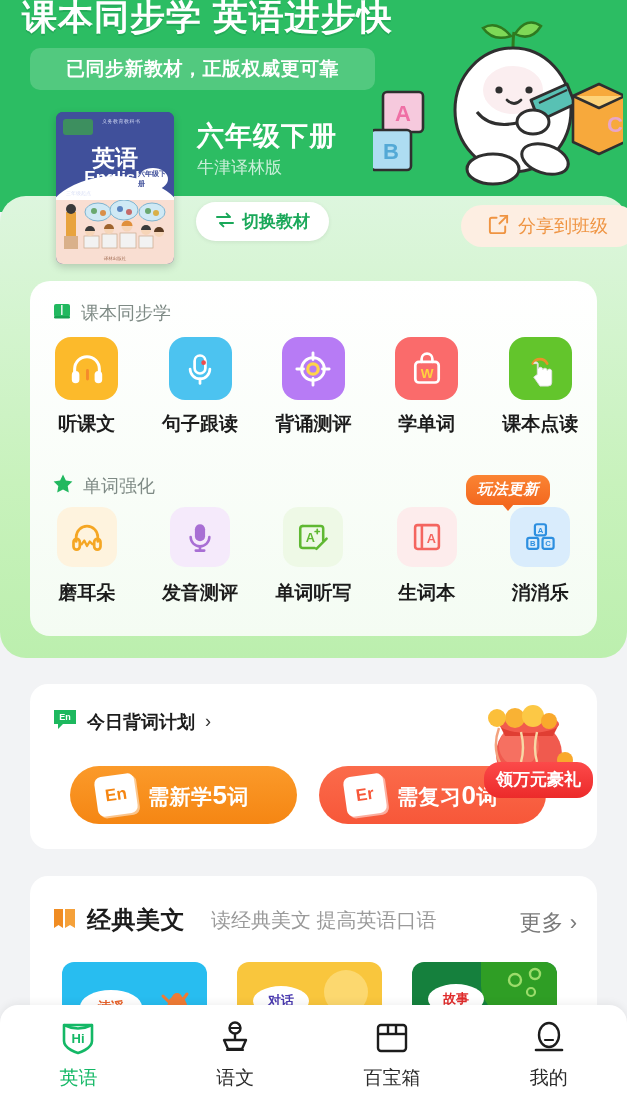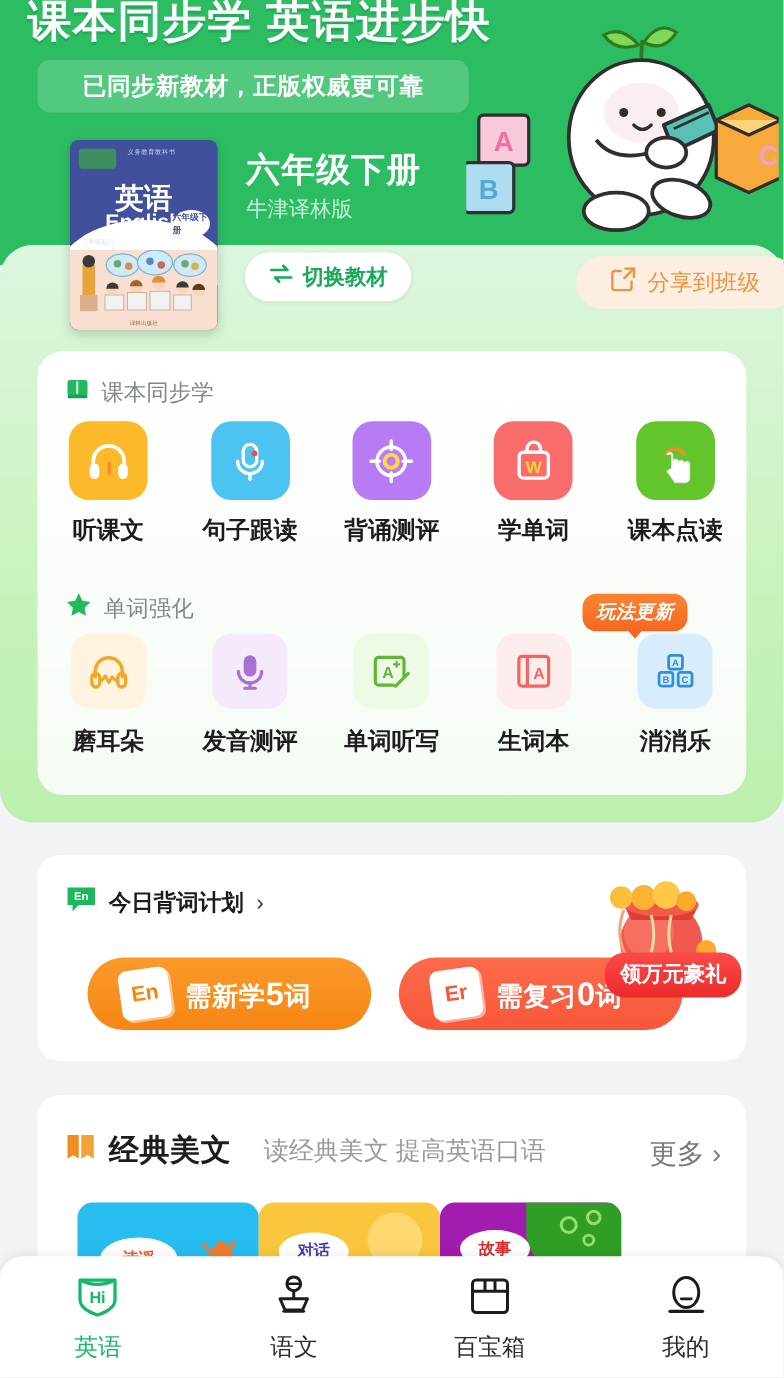--- a/index.html
+++ b/index.html
@@ -195,21 +195,21 @@
   
   .essaycard {
     position: absolute; left: 30px; top: 876px;
     width: 567px; height: 200px;
     background: #ffffff; border-radius: 18px;
   }
   .essay-head { position:absolute; left: 22px; top: 28px; display:flex; align-items:center; gap:10px; }
   .essay-title { font-size: 24px; font-weight: bold; color: #1c1c1c; letter-spacing:.5px;}
   .essay-sub { font-size: 20px; color: #9a9a9a; margin-left: 16px; }
   .essay-more { position:absolute; right: 20px; top: 32px; font-size: 22px; color: #7a7a7a; cursor:pointer;}
-  .thumbs { position:absolute; left: 32px; top: 86px; display:flex; }
+  .thumbs { position:absolute; left: 32px; top: 86px; display:flex; gap: 30px; }
   .thumb { width: 145px; height: 84px; border-radius: 12px; position:relative; overflow:hidden; cursor:pointer;}
   .bubble {
     position:absolute; border-radius: 50%; background:#fff;
     display:flex; align-items:center; justify-content:center;
     font-size: 13px; font-weight: bold;
   }
 
   
   .tabbar {
     position:absolute; left: 0; bottom: 0; width: 627px; height: 97px;
@@ -571,21 +571,21 @@
 
       <div class="thumb" style="background:#f9c63d;">
         <div style="position:absolute; right:14px; top:8px; width:44px; height:44px; border-radius:50%; background:#fcd86f;"></div>
         <div class="bubble" style="left:16px; top:24px; width:56px; height:30px; color:#4b3bb0;">对话</div>
         <svg style="position:absolute; left:36px; bottom:0;" width="100" height="34" viewBox="0 0 100 34">
           <ellipse cx="34" cy="28" rx="30" ry="14" fill="#4b3bb0"></ellipse>
           <ellipse cx="70" cy="30" rx="26" ry="12" fill="#5a48c9"></ellipse>
         </svg>
       </div>
 
-      <div class="thumb" style="background:#a21caf;">
+      <div class="thumb" style="background:#15803d;">
         <div style="position:absolute; right:0; top:0; width:76px; height:60px; background:#2f9e25; border-radius:0 12px 0 60%;"></div>
         <circle></circle>
         <svg style="position:absolute; right:6px; top:4px;" width="50" height="36" viewBox="0 0 50 36">
           <circle cx="14" cy="14" r="6" fill="none" stroke="#9bdc6b" stroke-width="2.4"></circle>
           <circle cx="34" cy="8" r="5" fill="none" stroke="#9bdc6b" stroke-width="2.4"></circle>
           <circle cx="30" cy="26" r="4" fill="none" stroke="#9bdc6b" stroke-width="2.2"></circle>
         </svg>
         <div class="bubble" style="left:16px; top:22px; width:56px; height:30px; color:#e02b2b;">故事</div>
         <svg style="position:absolute; left:20px; bottom:-2px;" width="110" height="30" viewBox="0 0 110 30">
           <ellipse cx="30" cy="24" rx="28" ry="12" fill="#ffffff"></ellipse>

